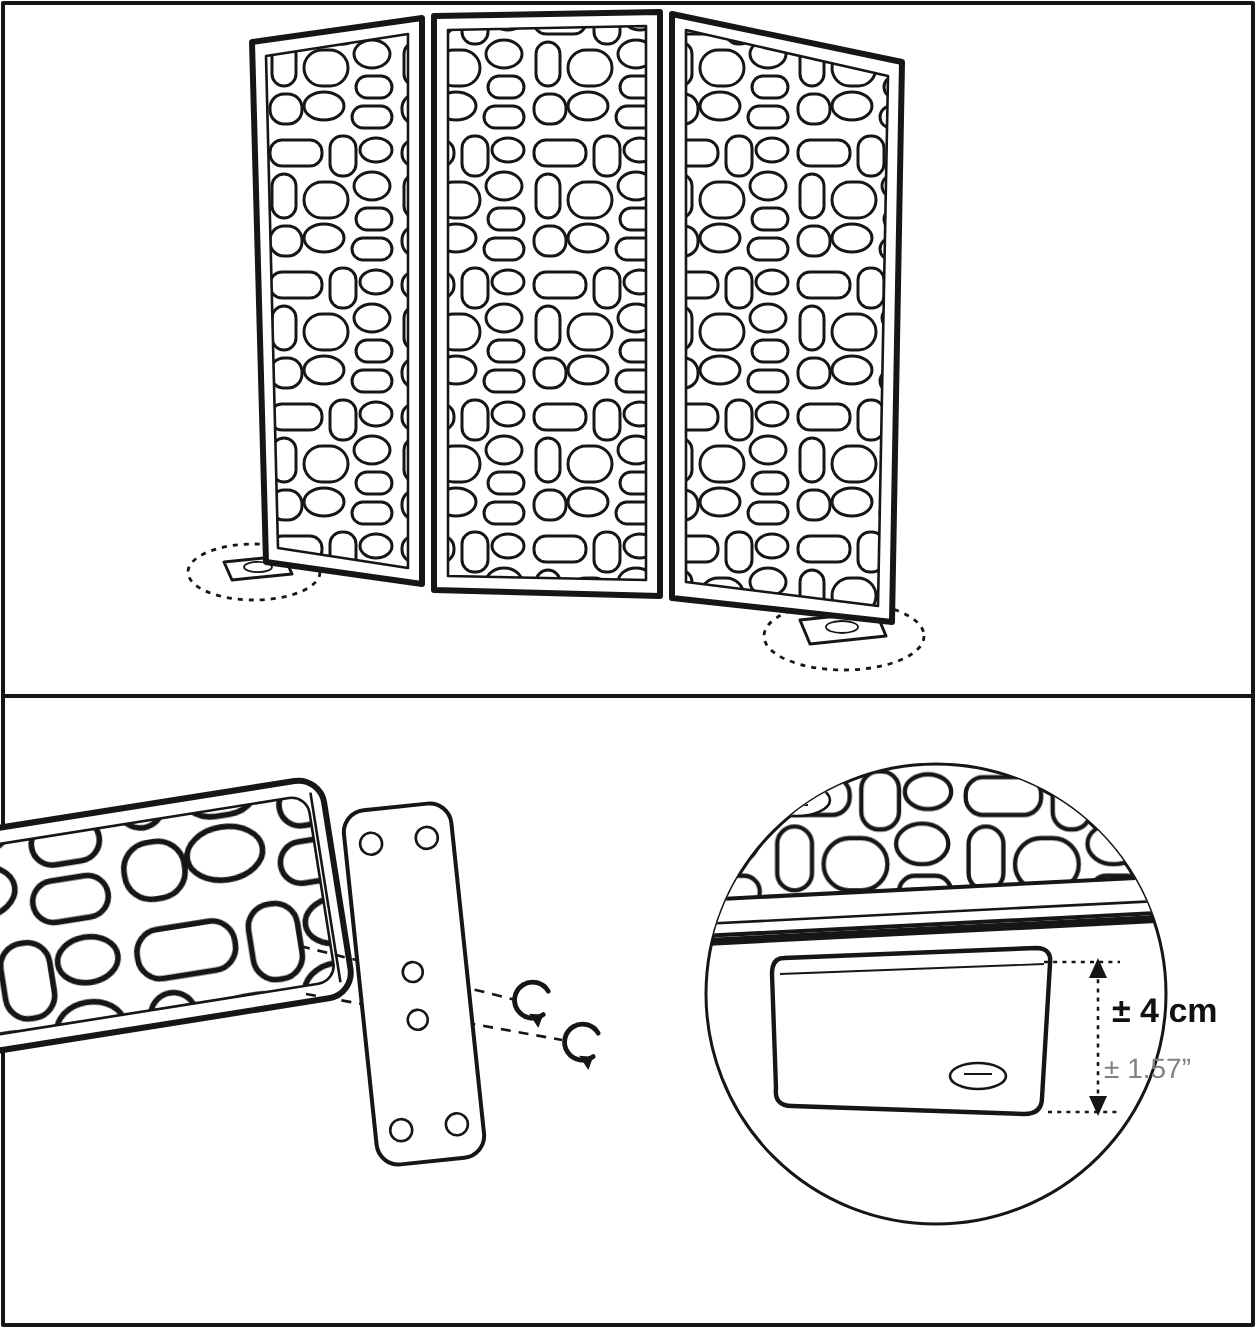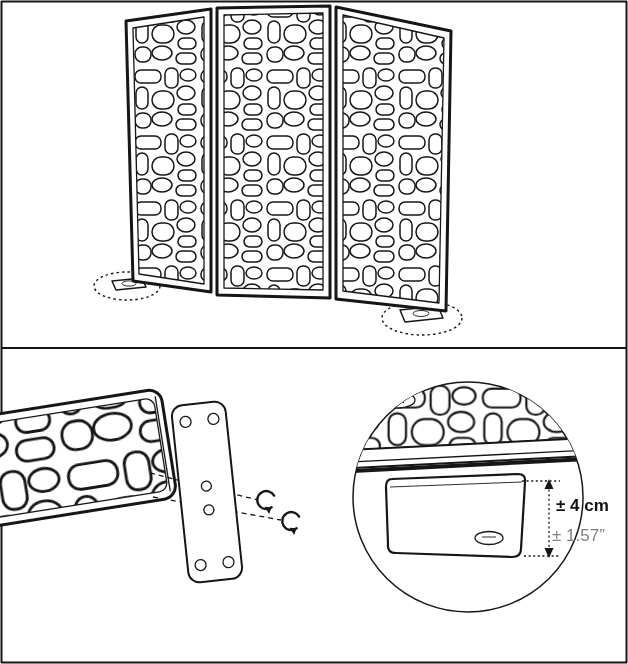--- a/index.html
+++ b/index.html
@@ -24,21 +24,21 @@
   svg .dotted{stroke:#161616;stroke-width:1.4;stroke-dasharray:2.5 3;}
   svg .dotted2{stroke:#161616;stroke-width:1.3;stroke-dasharray:2 2.6;}
   svg .dark{fill:#161616;stroke:none;}
 
   #tile rect, #tile ellipse{fill:#fff;stroke:#161616;stroke-width:1.5;}
   #rotArrow path{fill:none;stroke:#161616;stroke-width:2.4;stroke-linecap:round;}
   #rotArrow polygon{fill:#161616;stroke:none;}
 
   .label{position:absolute;white-space:nowrap;text-align:right;}
   .label-metric{left:556px;top:496px;font-size:17px;font-weight:bold;color:#111;}
-  .label-imperial{left:552px;top:526px;font-size:17px;color:#808080;}
+  .label-imperial{left:552px;top:526px;font-size:14px;color:#808080;}
 </style>
 </head>
 <body>
 
 <div class="frame">
 
   <svg width="628" height="664" viewBox="0 0 628 664">
     <defs>
       <g id="tile">
         <rect x="3" y="4" width="26" height="13" rx="6"></rect>

